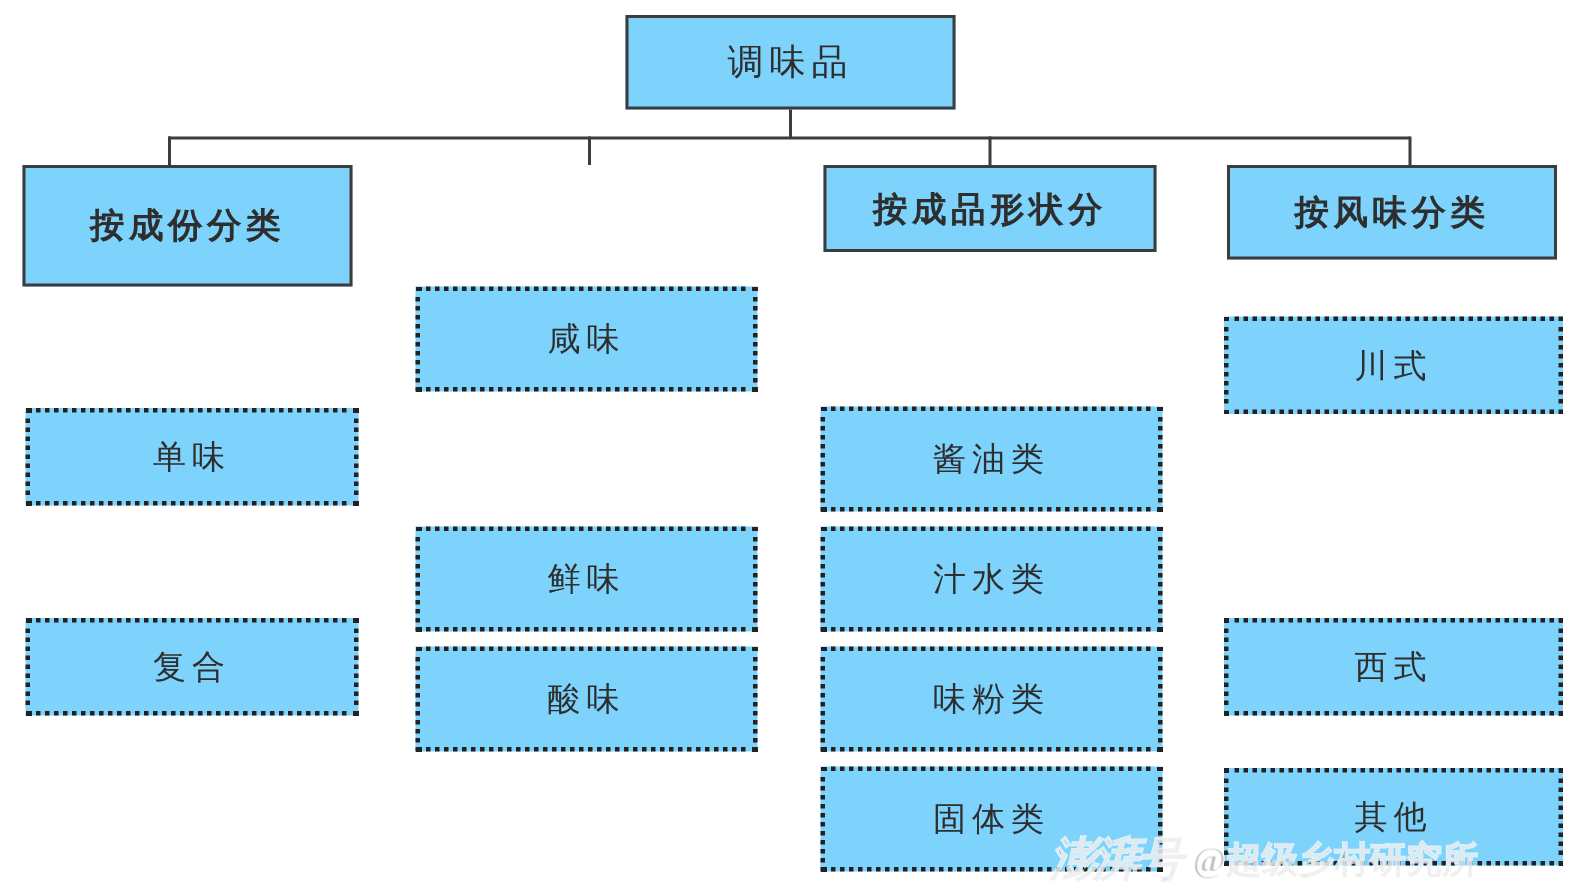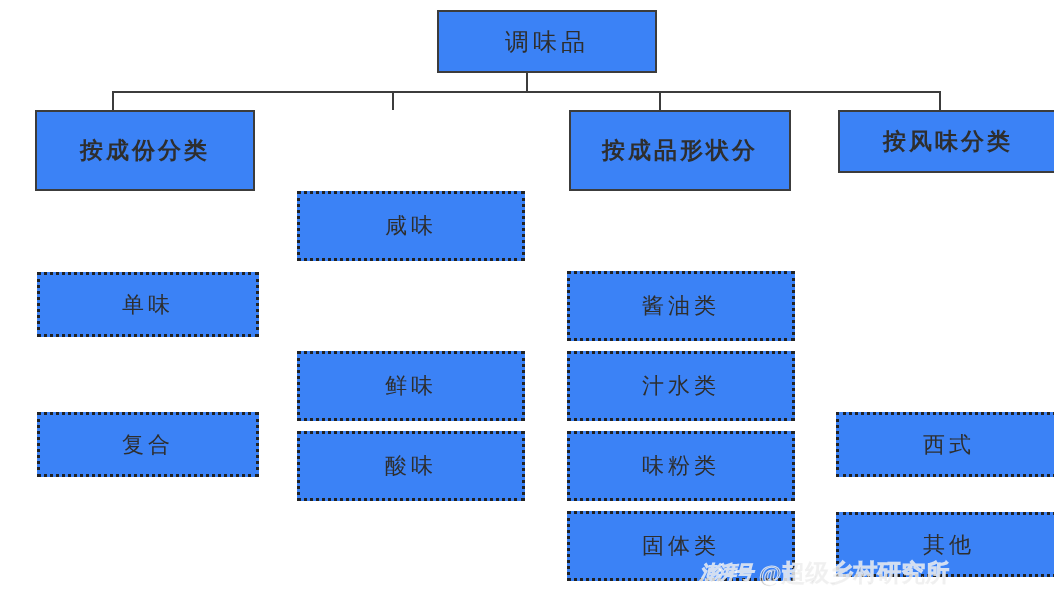--- a/index.html
+++ b/index.html
@@ -20,27 +20,26 @@
     background: #ffffff;
   }
 
   
   .node {
     position: absolute;
     box-sizing: border-box;
     display: flex;
     align-items: center;
     justify-content: center;
-    background: #3b82f6;
+    background: #7dd3fc;
     color: #2e2e2e;
     letter-spacing: 2px;
     text-align: center;
     line-height: 1;
     white-space: nowrap;
-    margin-left: 20px;
   }
 
   
   .node.solid {
     border: 2px solid #3c3c3c;
     font-weight: bold;
     font-size: 23px;
     letter-spacing: 3px;
   }
   .node.root {
@@ -74,21 +73,21 @@
     height: 41px;
     display: flex;
     align-items: center;
     gap: 8px;
     pointer-events: none;
   }
   #watermark .wm-logo {
     font-family: "Liberation Serif", "DejaVu Serif", serif;
     font-style: italic;
     font-weight: bold;
-    font-size: 19px;
+    font-size: 31px;
     color: rgba(120,120,120,0.45);
     letter-spacing: -2px;
     -webkit-text-stroke: 1px rgba(255,255,255,0.75);
   }
   #watermark .wm-text {
     font-family: "Liberation Serif", "DejaVu Serif", serif;
     font-weight: bold;
     font-size: 24px;
     color: rgba(120,120,120,0.45);
     letter-spacing: 0px;
@@ -107,36 +106,37 @@
   <div class="conn h" style="left:112px; top:91px; width:828px;"></div>
 
   <div class="conn v" style="left:112px; top:91px; height:19px;"></div>
   <div class="conn v" style="left:392px; top:91px; height:19px;"></div>
   <div class="conn v" style="left:659px; top:91px; height:19px;"></div>
   <div class="conn v" style="left:939px; top:91px; height:19px;"></div>
 
   <div class="node solid" style="left:15px; top:110px; width:220px; height:81px;">按成份分类</div>
 
 
-  <div class="node solid" style="left:549px; top:110px; width:222px; height:81px;">按成品形状分</div>
+  <div class="node solid" style="left:549px; top:110px; width:222px; height:58px;">按成品形状分</div>
 
   <div class="node solid" style="left:818px; top:110px; width:220px; height:63px;">按风味分类</div>
 
   <div class="node dotted" style="left:17px; top:272px; width:222px; height:65px;">单味</div>
   <div class="node dotted" style="left:17px; top:412px; width:222px; height:65px;">复合</div>
 
   <div class="node dotted" style="left:277px; top:191px; width:228px; height:70px;">咸味</div>
   <div class="node dotted" style="left:277px; top:351px; width:228px; height:70px;">鲜味</div>
   <div class="node dotted" style="left:277px; top:431px; width:228px; height:70px;">酸味</div>
 
   <div class="node dotted" style="left:547px; top:271px; width:228px; height:70px;">酱油类</div>
   <div class="node dotted" style="left:547px; top:351px; width:228px; height:70px;">汁水类</div>
   <div class="node dotted" style="left:547px; top:431px; width:228px; height:70px;">味粉类</div>
   <div class="node dotted" style="left:547px; top:511px; width:228px; height:70px;">固体类</div>
 
+  <div class="node dotted" style="left:816px; top:211px; width:226px; height:65px;">川式</div>
   <div class="node dotted" style="left:816px; top:412px; width:226px; height:65px;">西式</div>
   <div class="node dotted" style="left:816px; top:512px; width:226px; height:65px;">其他</div>
 
   <div id="watermark">
     <span class="wm-logo">澎湃号</span>
     <span class="wm-text">@超级乡村研究所</span>
   </div>
 
 </div>
 

